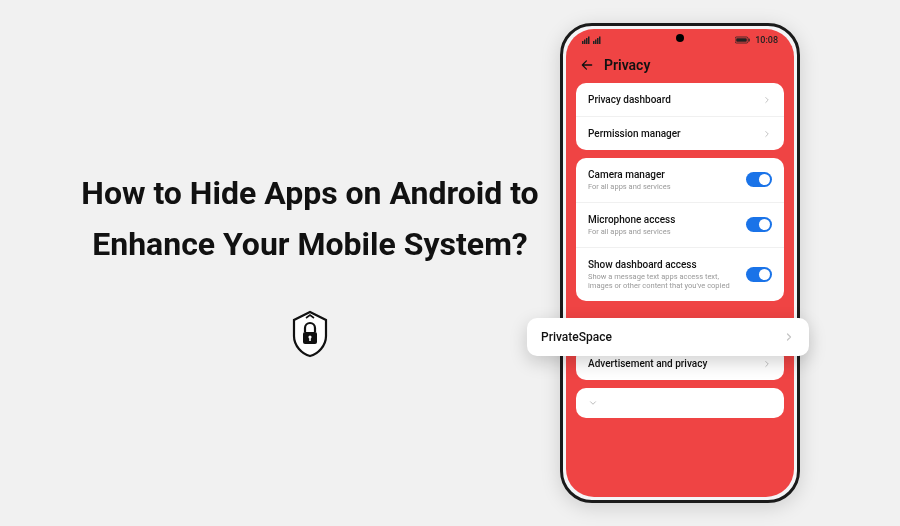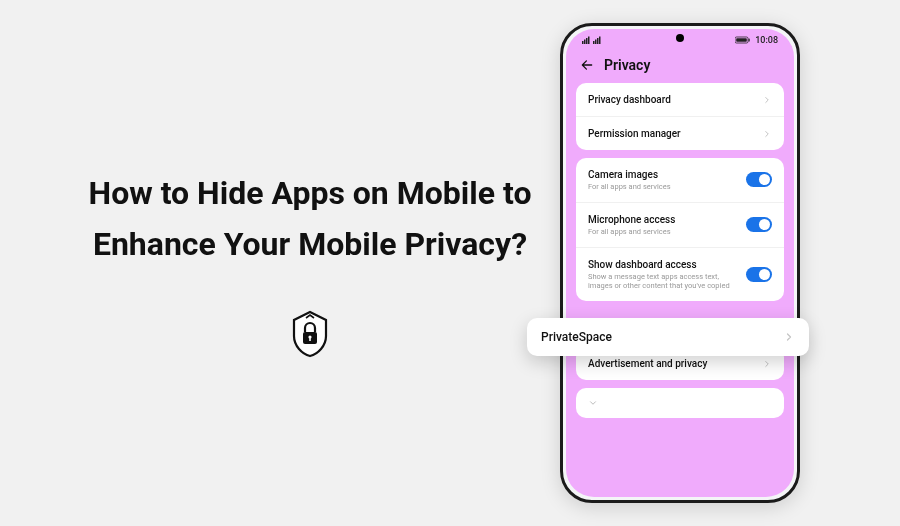--- a/index.html
+++ b/index.html
@@ -50,21 +50,21 @@
       border-radius: 32px;
       position: relative;
       overflow: visible;
       box-shadow: 0 4px 20px rgba(0,0,0,0.15);
     }
     .phone-inner {
       position: absolute;
       top: 3px; left: 3px; right: 3px; bottom: 3px;
       border-radius: 28px;
       overflow: hidden;
-      background: #f0abfc;
+      background: #ef4444;
     }
     .camera-dot {
       position: absolute;
       top: 8px;
       left: 50%;
       transform: translateX(-50%);
       width: 8px;
       height: 8px;
       background: #000;
       border-radius: 50%;
@@ -170,21 +170,21 @@
       font-size: 12px;
       font-weight: 500;
       color: #111;
     }
     .below-private { margin-top: 46px; }
   </style>
 </head>
 <body>
 
 <div class="left-content">
-  <h1 class="heading">How to Hide Apps on Mobile to Enhance Your Mobile Privacy?</h1>
+  <h1 class="heading">How to Hide Apps on Android to Enhance Your Mobile System?</h1>
   <div class="logo-wrap">
     <div class="logo">
       <svg viewBox="0 0 40 48">
         <path d="M20 2 L36 10 L36 26 C36 36 28 44 20 46 C12 44 4 36 4 26 L4 10 Z" fill="#fff" stroke="#111" stroke-width="2.2"></path>
         <rect x="13" y="22" width="14" height="12" rx="2" fill="#111"></rect>
         <path d="M15 22 v-4 a5 5 0 0 1 10 0 v4" fill="none" stroke="#111" stroke-width="2.2"></path>
         <circle cx="20" cy="27" r="1.6" fill="#fff"></circle>
         <rect x="19.2" y="28" width="1.6" height="3" fill="#fff"></rect>
         <path d="M16 8 L20 5 L24 8" fill="none" stroke="#111" stroke-width="1.6"></path>
       </svg>
@@ -242,21 +242,21 @@
               </div>
             <svg class="chevron" viewBox="0 0 24 24">
                 <path d="M9 6 L15 12 L9 18" fill="none" stroke="#555" stroke-width="2.4" stroke-linecap="round" stroke-linejoin="round"></path>
               </svg>
           </div>
         </div>
 
         <div class="card">
           <div class="row row-divider">
             <div class="row-text">
-              <div class="row-title">Camera images</div>
+              <div class="row-title">Camera manager</div>
               <div class="row-sub">For all apps and services</div>
             </div>
             <div class="toggle"></div>
           </div>
           <div class="row row-divider">
             <div class="row-text">
               <div class="row-title">Microphone access</div>
               <div class="row-sub">For all apps and services</div>
             </div>
             <div class="toggle"></div>

